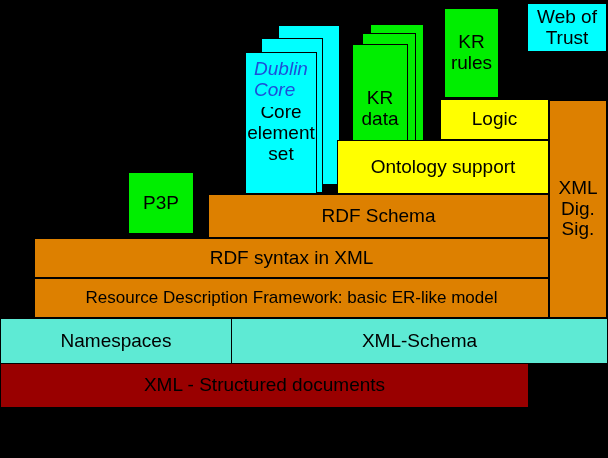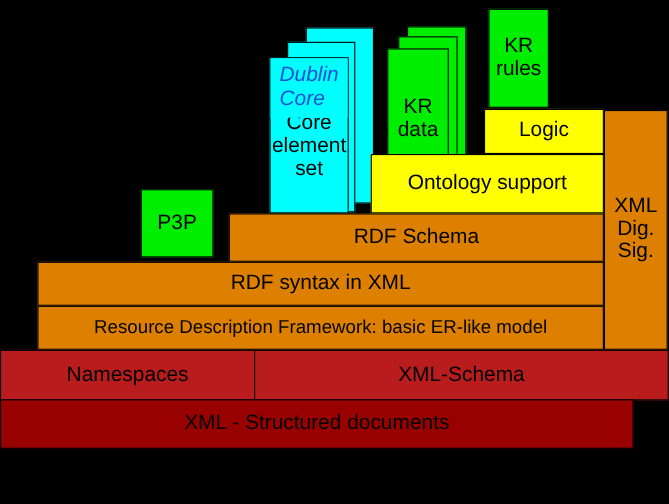--- a/index.html
+++ b/index.html
@@ -29,21 +29,21 @@
     line-height: 1.08;
     font-family: "Liberation Sans", sans-serif;
     font-size: 17px;
     overflow: hidden;
     white-space: pre-line;
   }
   .cyan   { background: #00FFFF; }
   .green  { background: #00EE00; }
   .yellow { background: #FFFF00; }
   .orange { background: #DD8000; }
-  .red    { background: #b91c1c; }
+  .red    { background: #5eead4; }
   .darkred{ background: #990000; }
 
   .italic { font-style: italic; }
   .fs17 { font-size: 17px; }
   .fs19 { font-size: 19px; }
   .card-back { z-index: 1; }
   .card-mid  { z-index: 2; }
   .card-front{ z-index: 3; }
   .lay1 { z-index: 4; }
   .lay2 { z-index: 5; }
@@ -73,20 +73,24 @@
   <div class="box green card-front fs19" style="left:352px; top:44px; width:56px; height:130px;">
     <span>KR
 data</span>
   </div>
 
   <div class="box green fs19 lay1" style="left:444px; top:8px; width:55px; height:90px;">
     <span>KR
 rules</span>
   </div>
 
+  <div class="box cyan fs19 lay1" style="left:527px; top:3px; width:80px; height:49px;">
+    <span>Web of
+Trust</span>
+  </div>
 
 
   <div class="box yellow fs19 lay1" style="left:440px; top:99px; width:109px; height:41px;">
     <span>Logic</span>
   </div>
 
   <div class="box yellow fs19 lay2" style="left:337px; top:140px; width:212px; height:54px;">
     <span>Ontology support</span>
   </div>
 
@@ -114,17 +118,17 @@
   </div>
 
   <div class="box red fs19 lay1" style="left:0px; top:318px; width:232px; height:46px;">
     <span>Namespaces</span>
   </div>
 
   <div class="box red fs19 lay1" style="left:231px; top:318px; width:377px; height:46px;">
     <span>XML-Schema</span>
   </div>
 
-  <div class="box darkred fs19 lay1" style="left:0px; top:363px; width:576px; height:45px;">
+  <div class="box darkred fs19 lay1" style="left:0px; top:363px; width:529px; height:45px;">
     <span>XML - Structured documents</span>
   </div>
 
 </div>
 
 </body></html>

